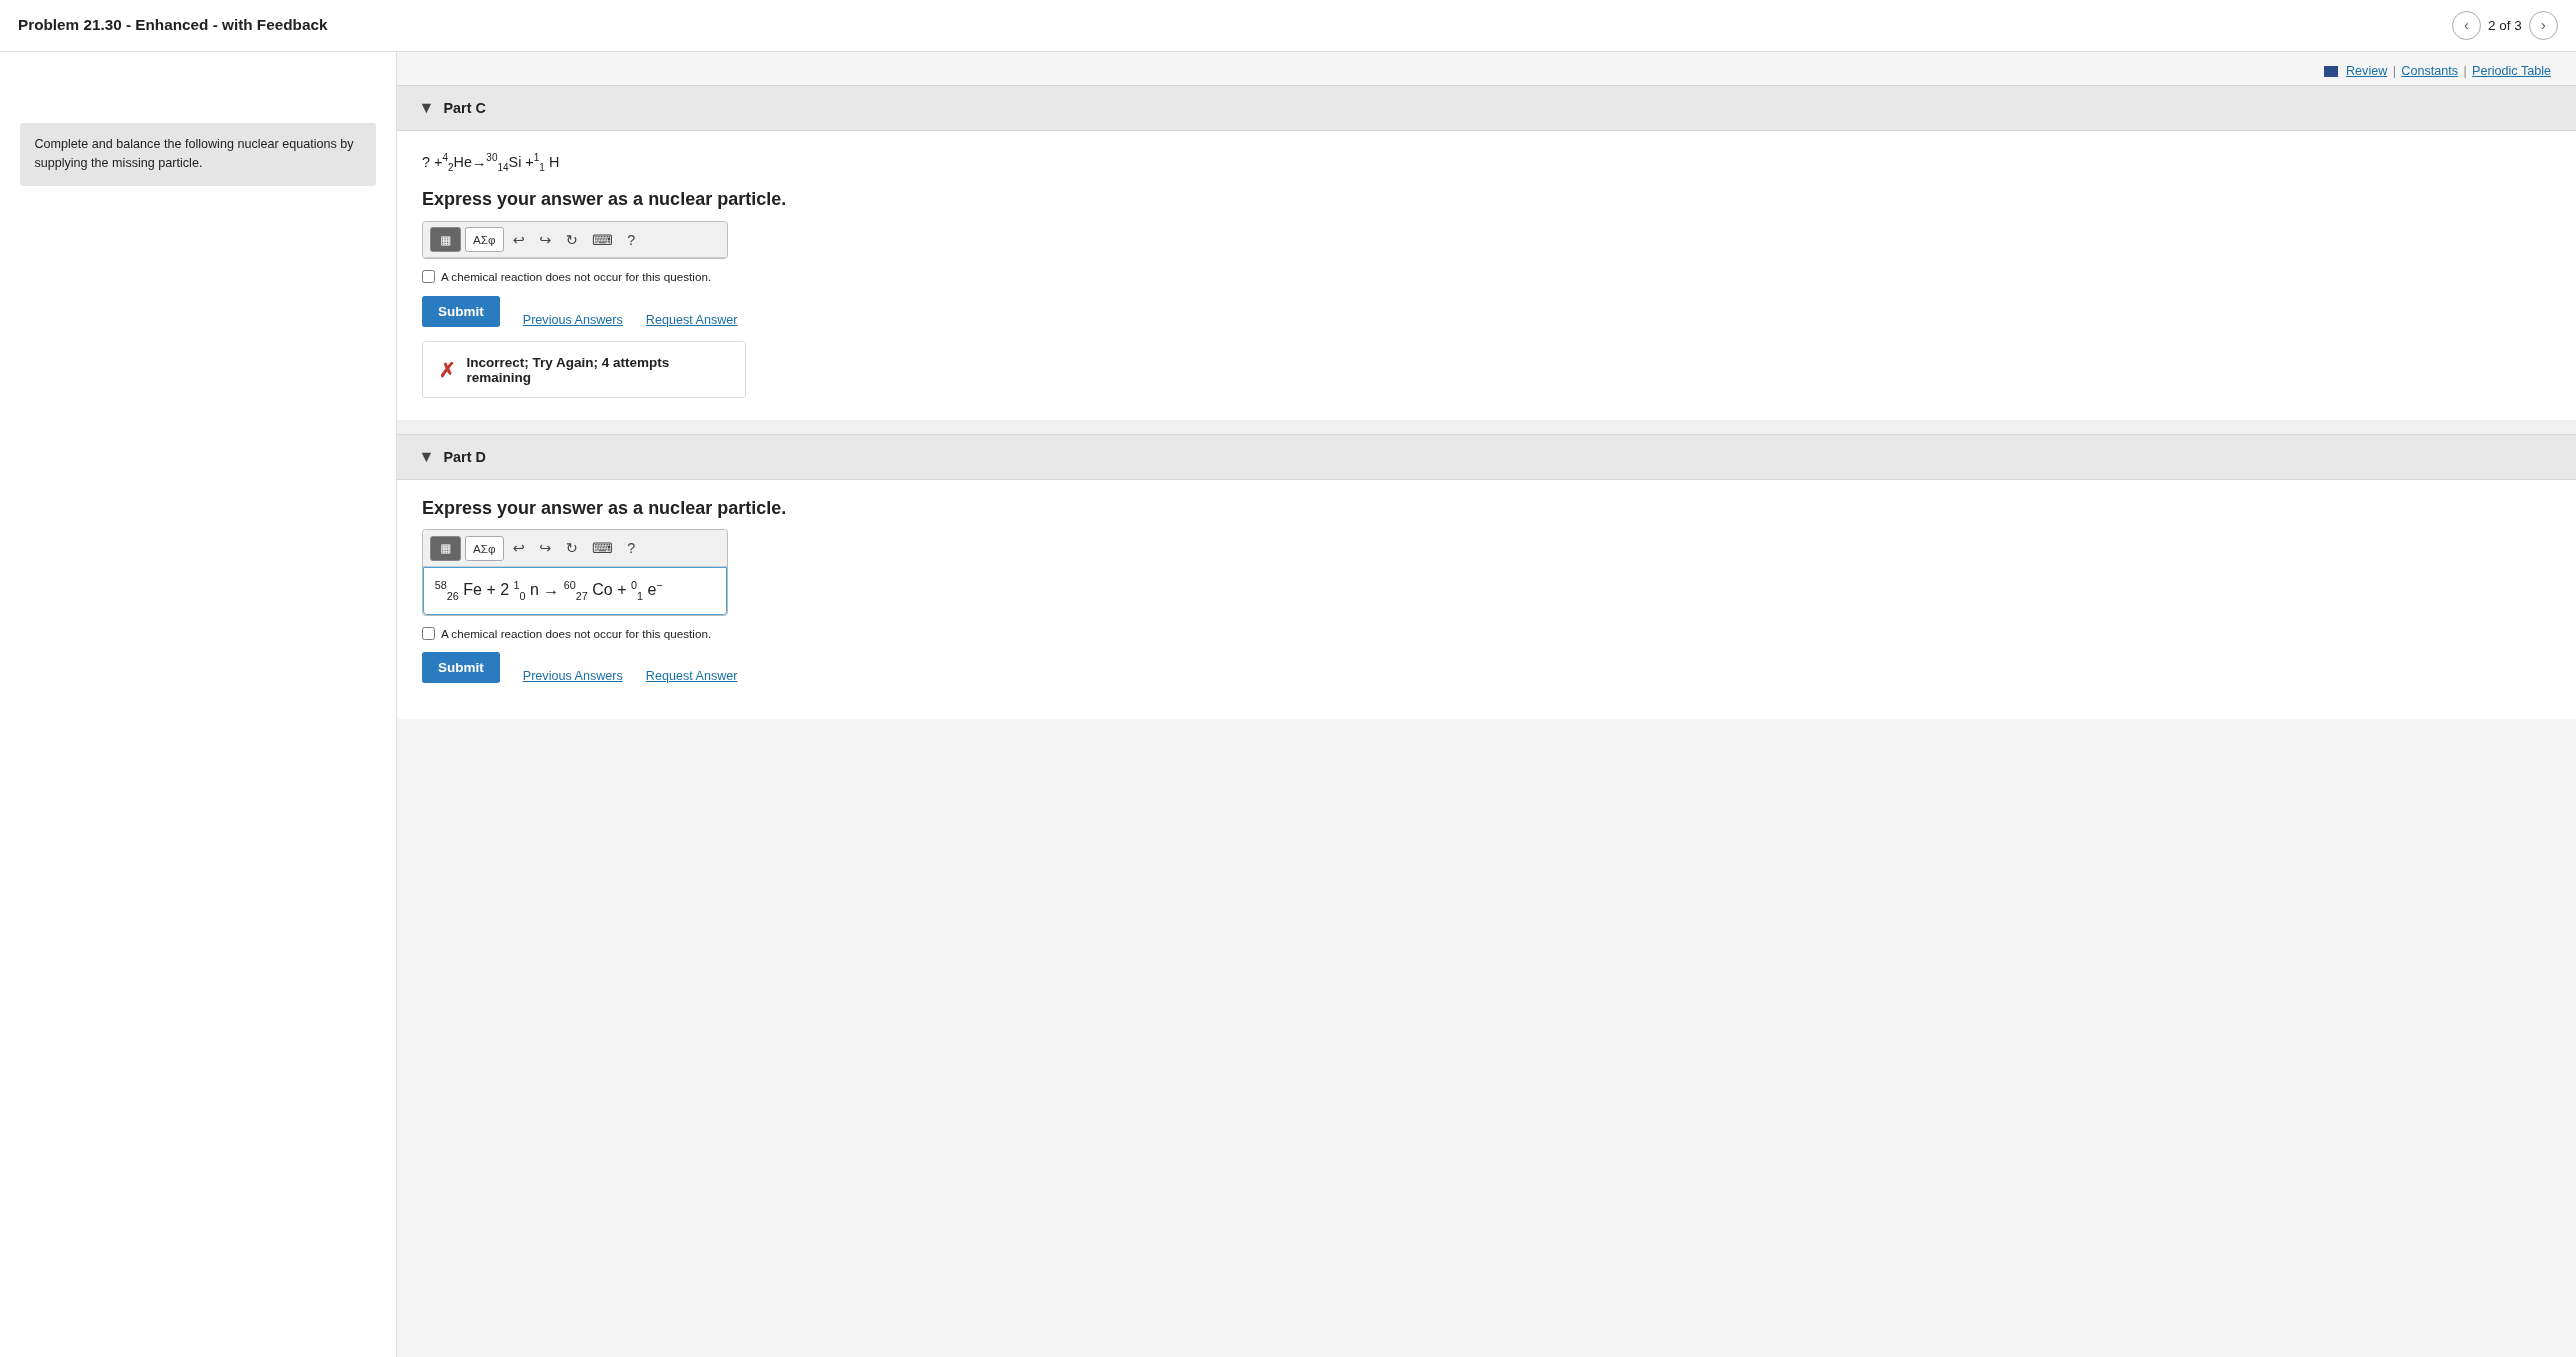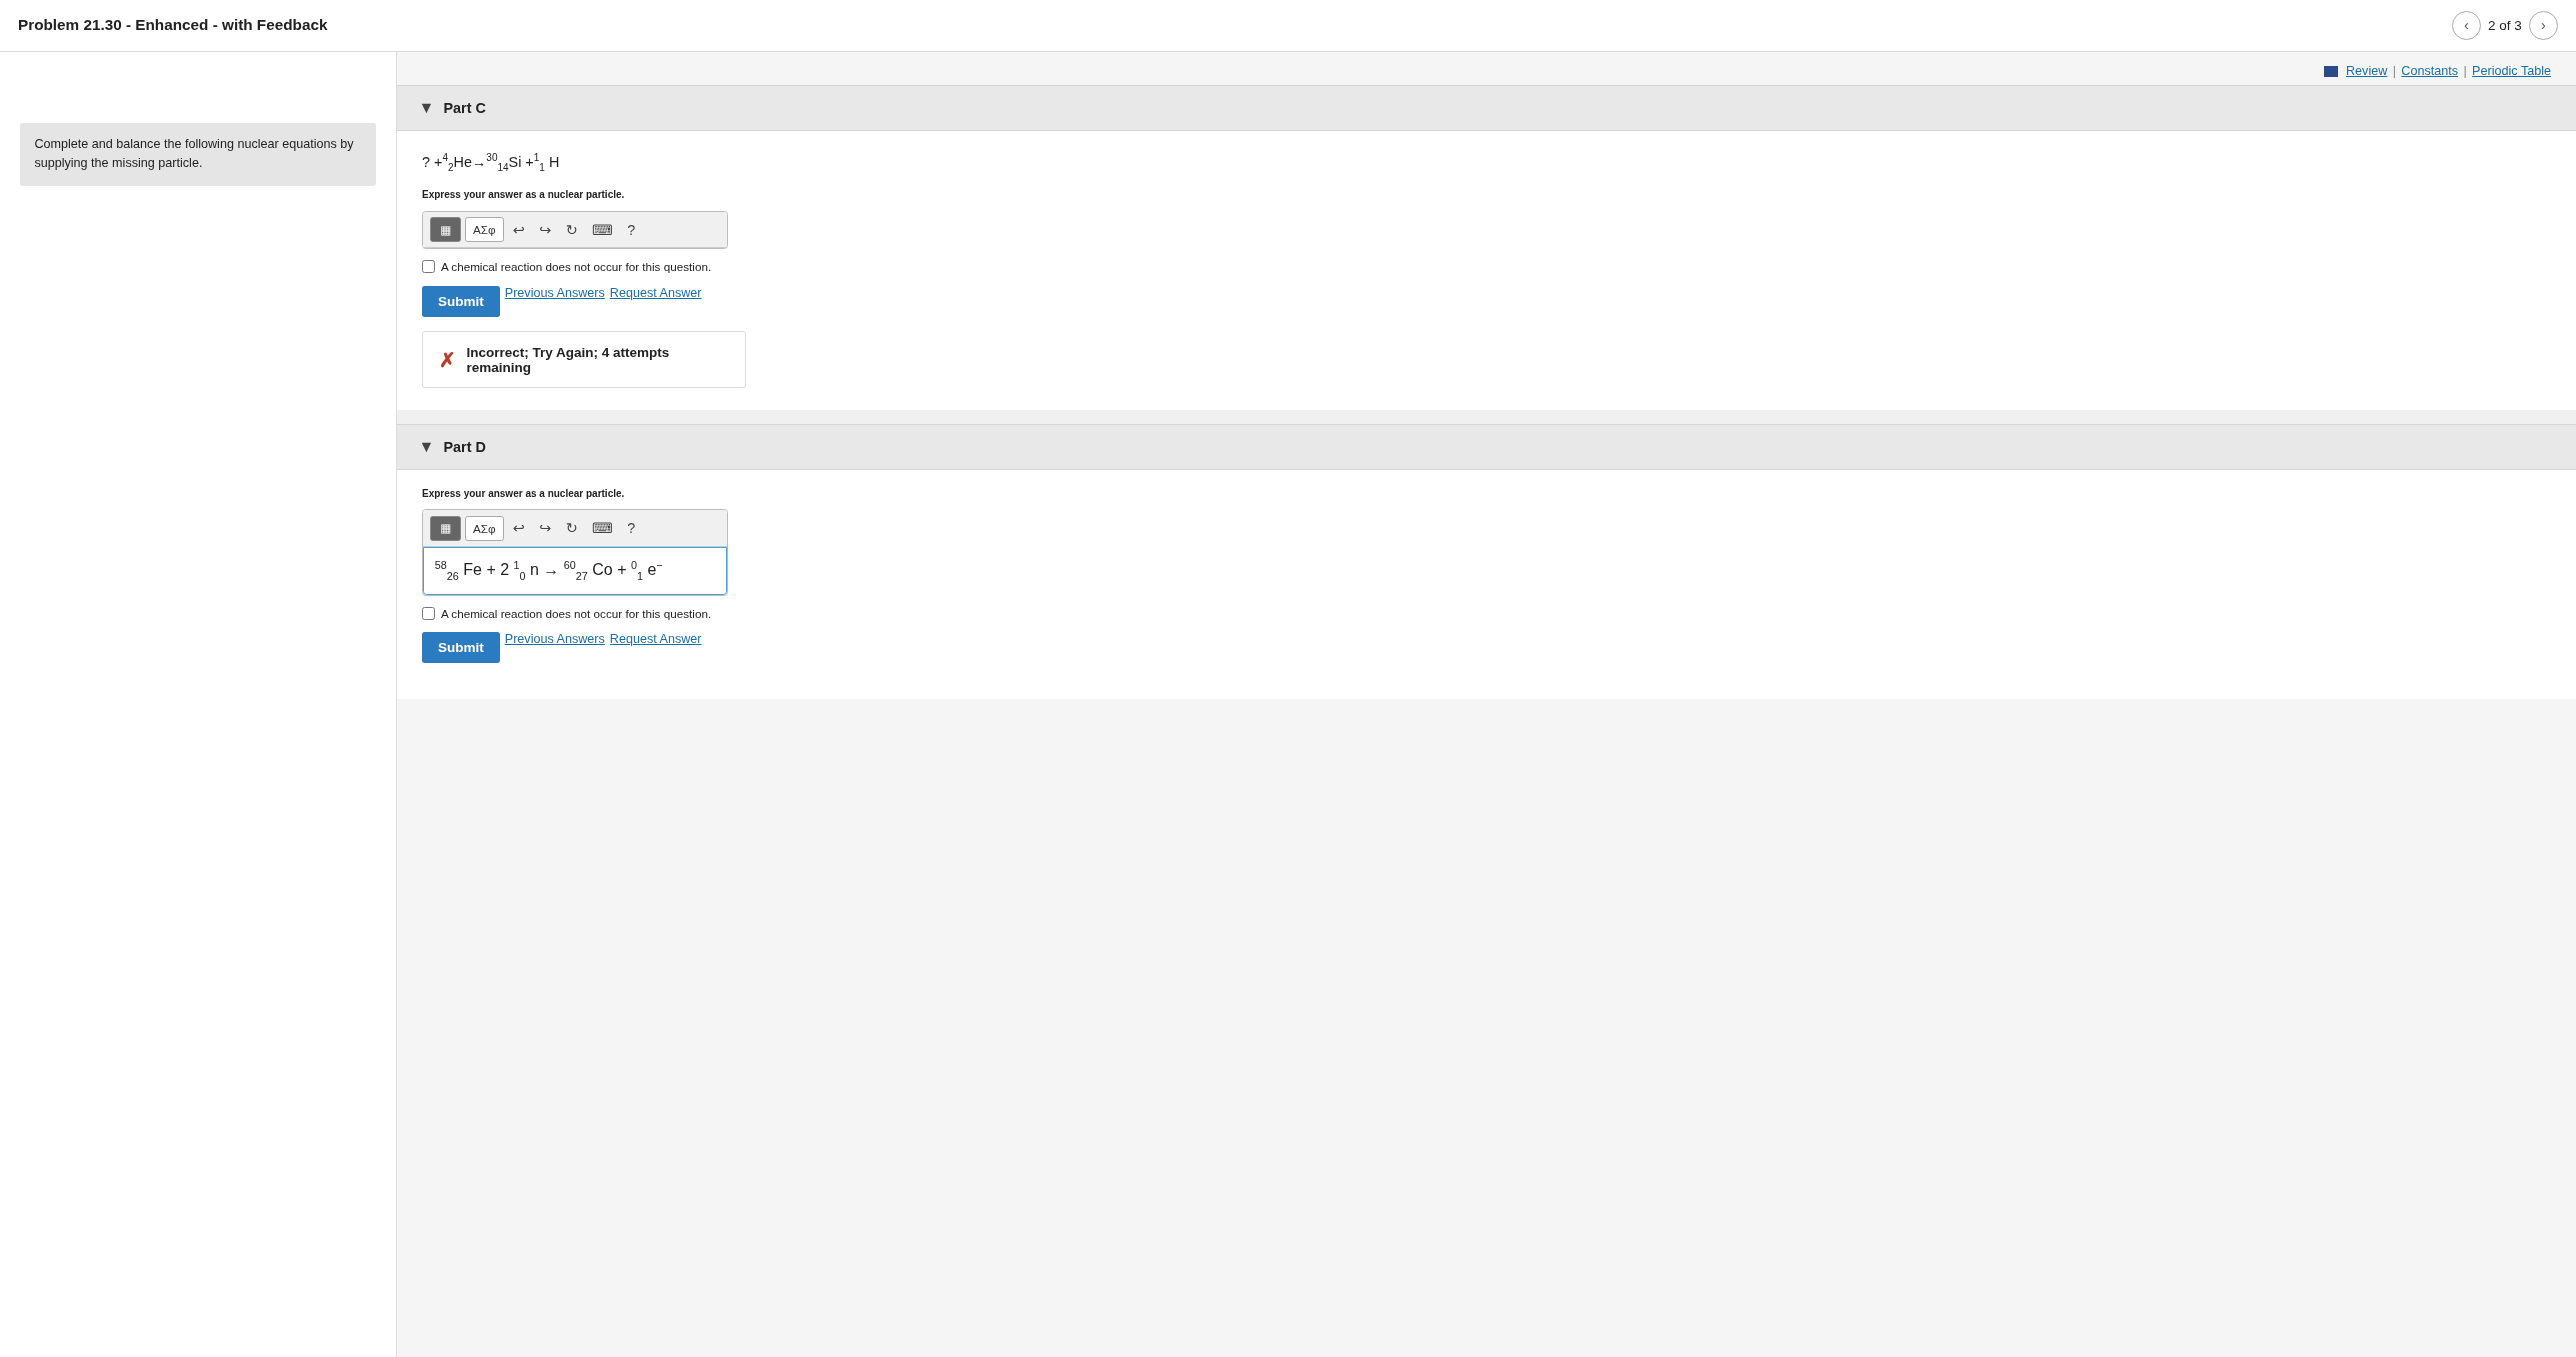--- a/index.html
+++ b/index.html
@@ -139,21 +139,21 @@
     .equation-display {
       font-size: 14.4px;
       margin-bottom: 12.6px;
       line-height: 1.8;
     }
     .equation-display sup { font-size: 10px; }
     .equation-display sub { font-size: 10px; }
 
     .part-instruction {
       font-weight: bold;
-      font-size: 10px;
+      font-size: 18px;
       margin-bottom: 10.8px;
     }
 
     
     .math-editor {
       border: 0.9px solid #bbb;
       border-radius: 3.6px;
       background: #fff;
       width: 306px;
       margin-bottom: 10.8px;
@@ -222,22 +222,22 @@
       margin-bottom: 12.6px;
     }
     .checkbox-row input[type=checkbox] {
       width: 12.6px;
       height: 12.6px;
     }
 
     
     .action-row {
       display: flex;
-      align-items: flex-start;
-      gap: 5px;
+      align-items: flex-end;
+      gap: 23px;
       margin-bottom: 14.4px;
     }
     .submit-btn {
       background: #2a7bbf;
       color: #fff;
       border: none;
       border-radius: 2.7px;
       padding: 8px 16px;
       font-size: 13.5px;
       cursor: pointer;

